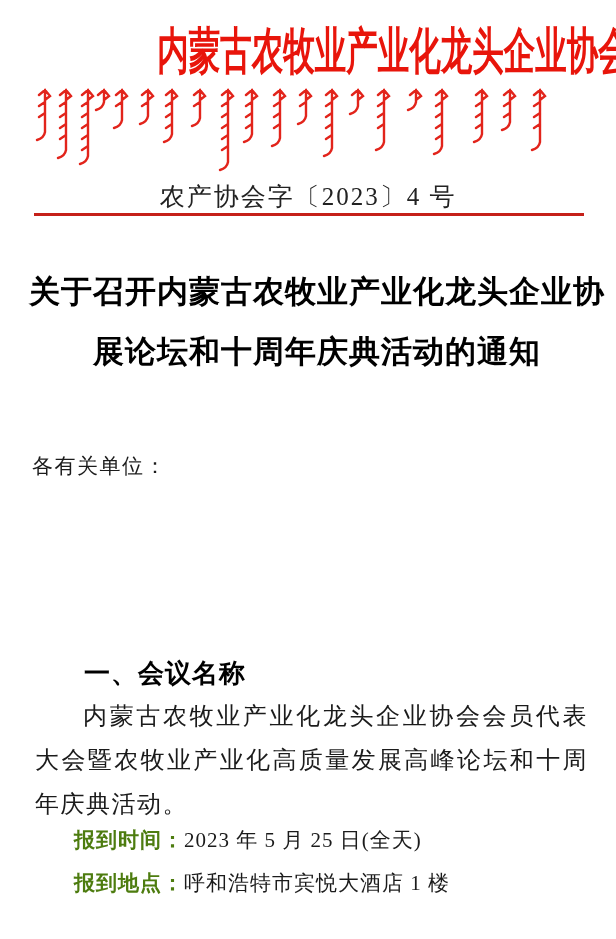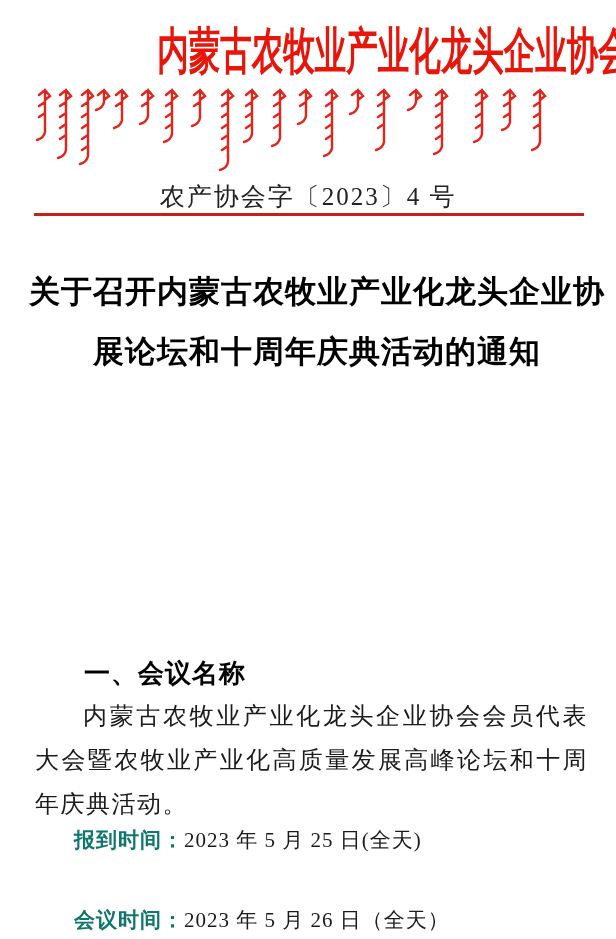--- a/index.html
+++ b/index.html
@@ -38,21 +38,21 @@
   .sec1-head{top:656px;}
   .sec2-head{top:790px;}
   .sec1-body{
     top:694px;left:35px;right:28px;font-size:24px;line-height:44px;
     letter-spacing:1.5px;text-align:justify;text-indent:2em;
   }
   .sched{left:32px;font-size:21px;text-indent:2em;letter-spacing:1px;}
   .sched-0{top:826px;}
   .sched-1{top:869px;}
   .sched-2{top:906px;}
-  .sched .label{font-family:"Liberation Sans",sans-serif;font-weight:700;color:#0f766e;}
+  .sched .label{font-family:"Liberation Sans",sans-serif;font-weight:700;color:#4d7c0f;}
   .sched .value{color:#1b1b1b;}
 </style>
 </head>
 <body>
 
 <div class="page">
 
   <div class="abs org-title">
     <span class="squeeze">内蒙古农牧业产业化龙头企业协会文件</span>
   </div>
@@ -63,29 +63,30 @@
 
   <div class="abs doc-number">农产协会字〔2023〕4 号</div>
 
   <div class="abs red-divider"></div>
 
   <div class="abs notice-title">
     <div>关于召开内蒙古农牧业产业化龙头企业协</div>
     <div>展论坛和十周年庆典活动的通知</div>
   </div>
 
+  <div class="abs salutation">各有关单位：</div>
 
 
   <div class="abs sec-head sec1-head">一、会议名称</div>
 
   <div class="abs sec1-body">内蒙古农牧业产业化龙头企业协会会员代表大会暨农牧业产业化高质量发展高峰论坛和十周年庆典活动。</div>
 
 
   <div class="abs sched sched-0">
     <span class="label">报到时间：</span><span class="value">2023 年 5 月 25 日(全天)</span>
   </div>
 
+  <div class="abs sched sched-1">
+    <span class="label">报到地点：</span><span class="value">呼和浩特市宾悦大酒店 1 楼</span>
+  </div>
 
-  <div class="abs sched sched-2">
-    <span class="label">会议时间：</span><span class="value">2023 年 5 月 26 日（全天）</span>
-  </div>
 
 </div>
 
 </body></html>

